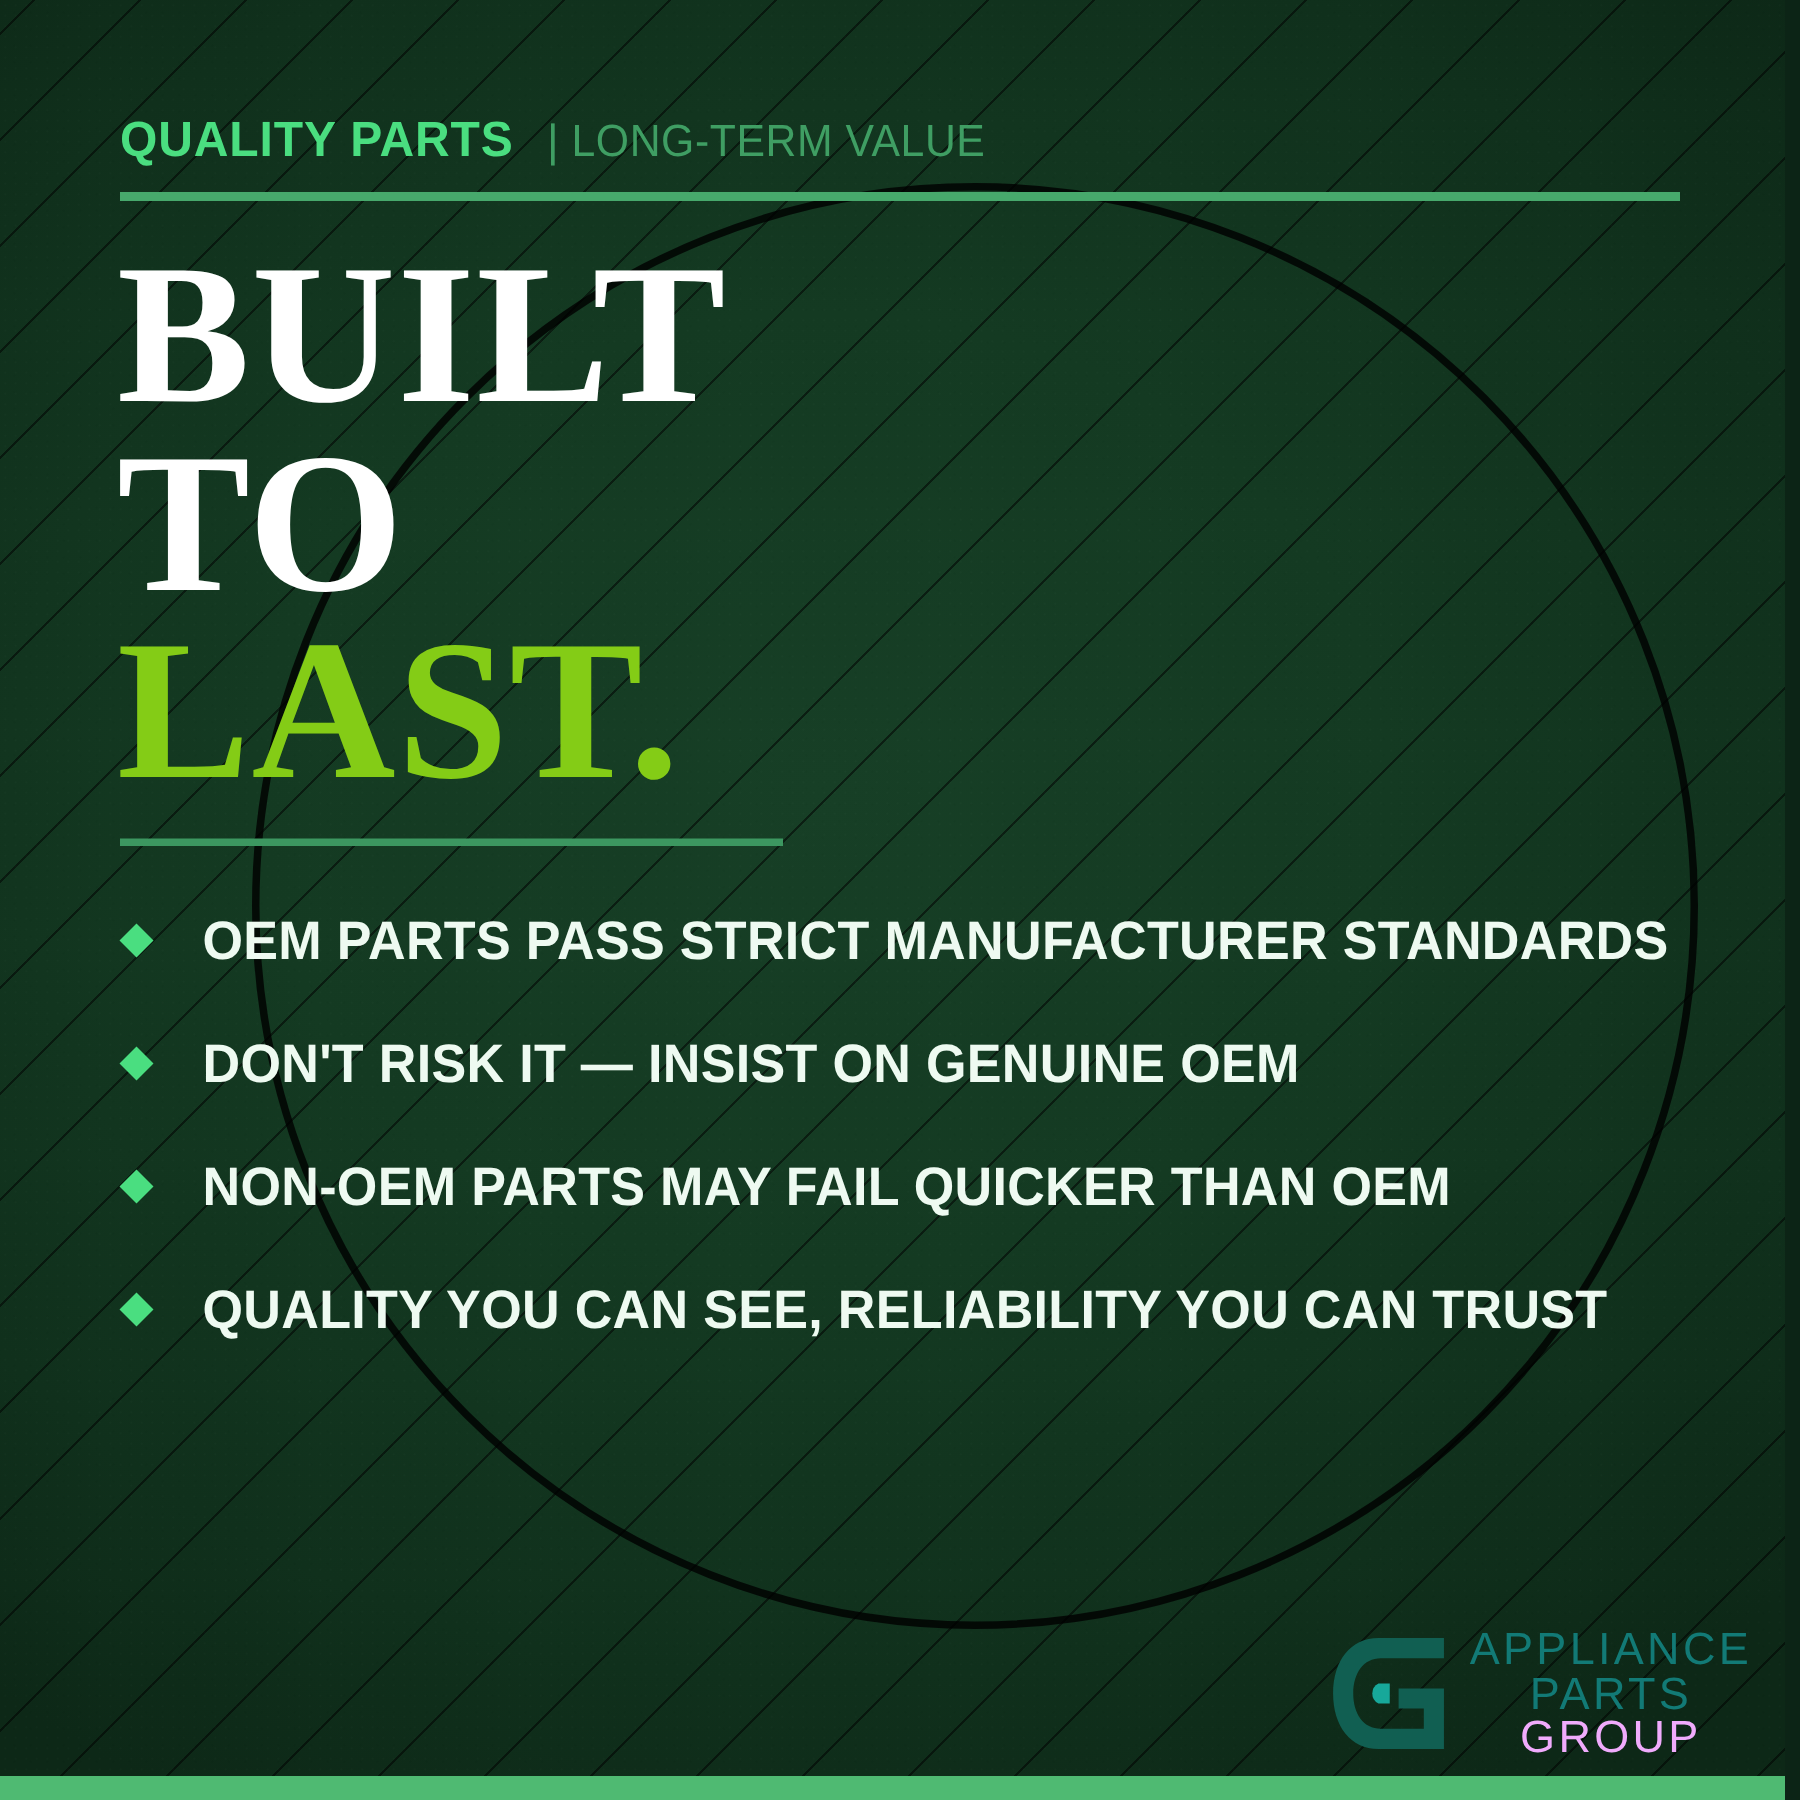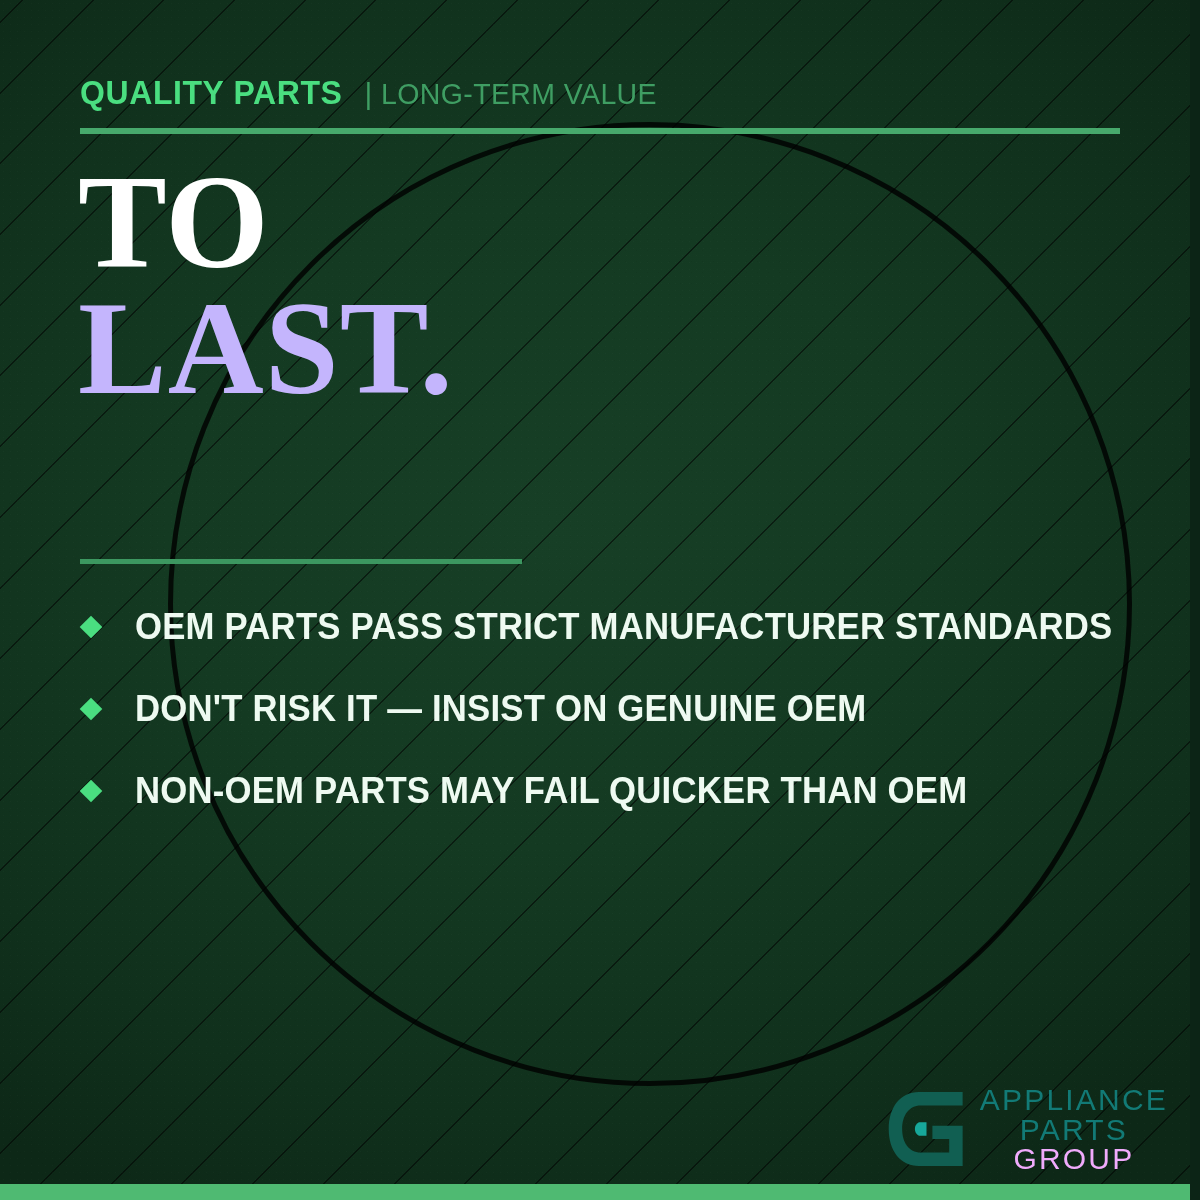--- a/index.html
+++ b/index.html
@@ -117,21 +117,21 @@
     font-weight: 700;
     line-height: 0.945;
     letter-spacing: 1px;
   }
   .headline-line {
     display: block;
     font-size: 133px;
     text-transform: uppercase;
   }
   .headline-line.white { color: #ffffff; }
-  .headline-line.accent { color: #c4b5fd; }
+  .headline-line.accent { color: #84cc16; }
 
   .headline-rule {
     position: absolute;
     left: 80px;
     top: 559px;
     width: 442px;
     height: 5px;
     background: #3c9760;
   }
 
@@ -218,37 +218,42 @@
   <div class="bg-circle"></div>
 
   <div class="header">
     <span class="header-primary">QUALITY PARTS</span>
     <span class="header-sep">|</span>
     <span class="header-secondary">LONG-TERM VALUE</span>
   </div>
   <div class="header-rule"></div>
 
   <div class="headline">
+    <span class="headline-line white">BUILT</span>
     <span class="headline-line white">TO</span>
     <span class="headline-line accent">LAST.</span>
   </div>
   <div class="headline-rule"></div>
 
   <div class="bullets">
     <div class="bullet-row">
       <span class="bullet-diamond"></span>
       <span class="bullet-text">OEM PARTS PASS STRICT MANUFACTURER STANDARDS</span>
     </div>
     <div class="bullet-row">
       <span class="bullet-diamond"></span>
       <span class="bullet-text">DON'T RISK IT — INSIST ON GENUINE OEM</span>
     </div>
     <div class="bullet-row">
       <span class="bullet-diamond"></span>
       <span class="bullet-text">NON-OEM PARTS MAY FAIL QUICKER THAN OEM</span>
+    </div>
+    <div class="bullet-row">
+      <span class="bullet-diamond"></span>
+      <span class="bullet-text">QUALITY YOU CAN SEE, RELIABILITY YOU CAN TRUST</span>
     </div>
   </div>
 
   <div class="logo">
     <svg class="logo-mark" viewBox="0 0 100 100">
       <path d="M96 6 H44 C22 6 8 24 8 50 C8 76 22 94 44 94 H96 V46 H60 V62 H80 V78 H46 C32 78 24 66 24 50 C24 34 32 22 46 22 H96 Z" fill="#115f52"></path>
       <path d="M44 42 A9 9 0 0 0 44 58 L53 58 L53 42 Z" fill="#17a89a"></path>
     </svg>
     <div class="logo-words">
       <span class="logo-word">APPLIANCE</span>

